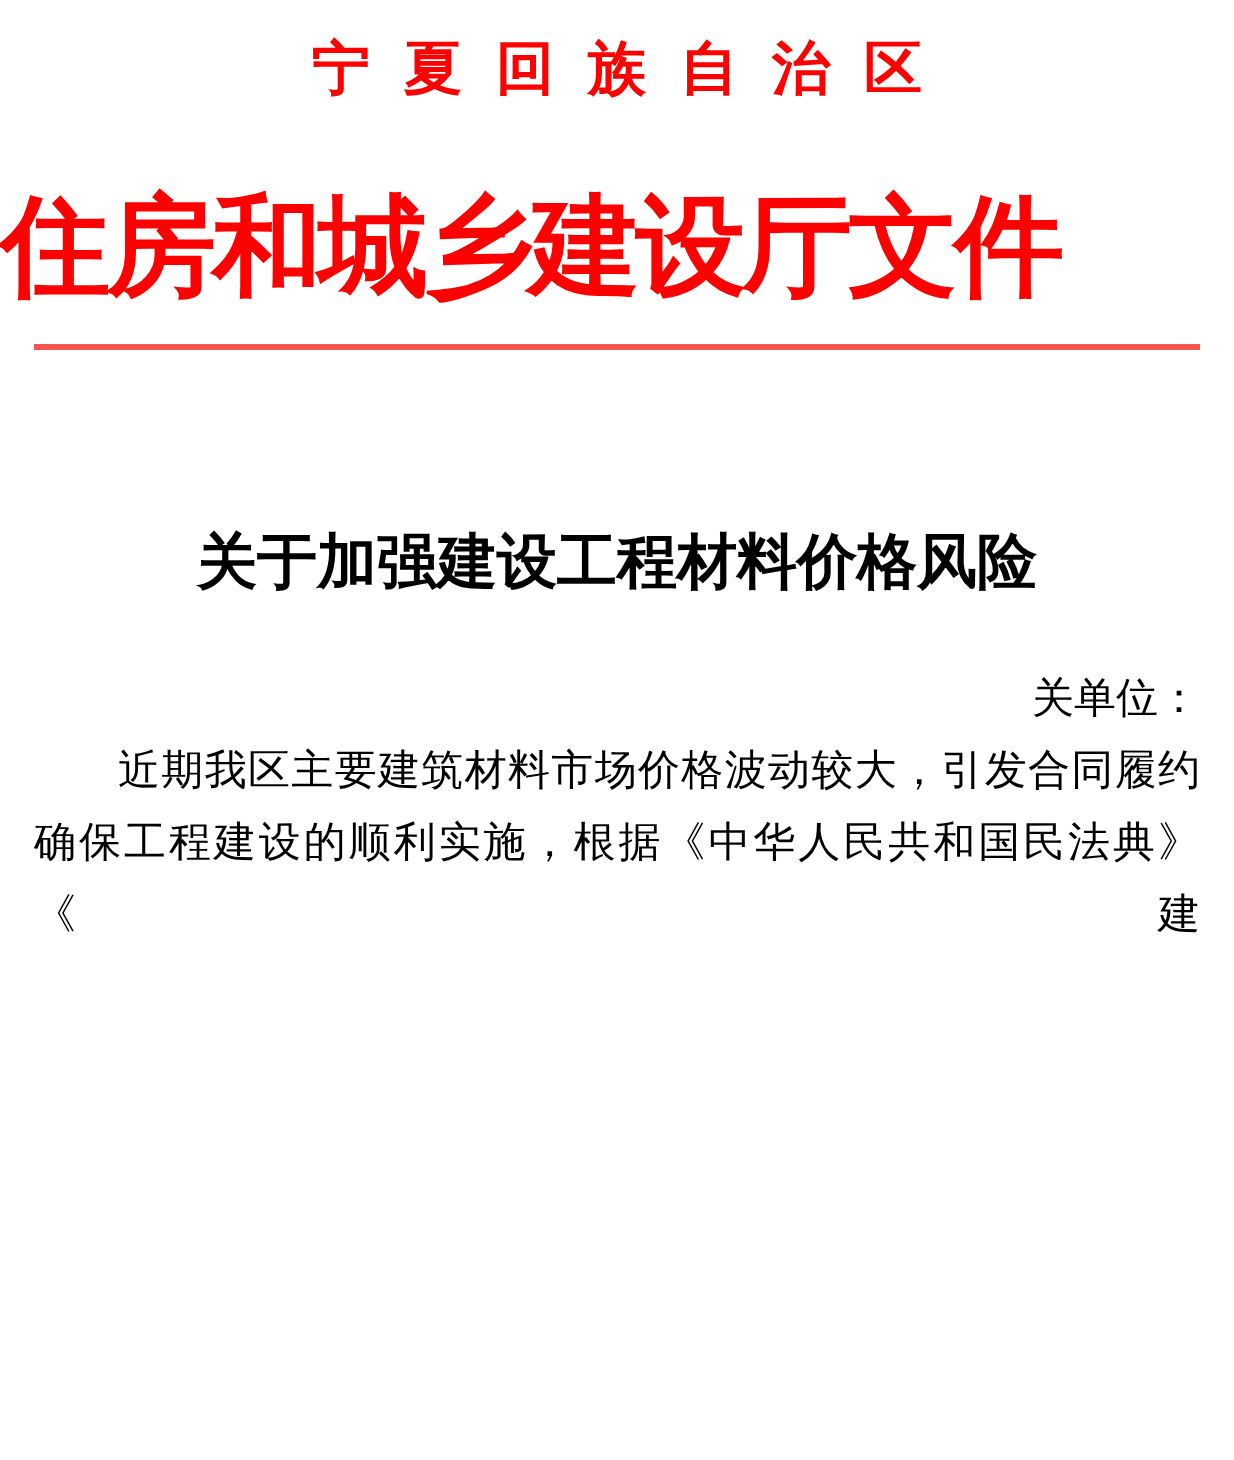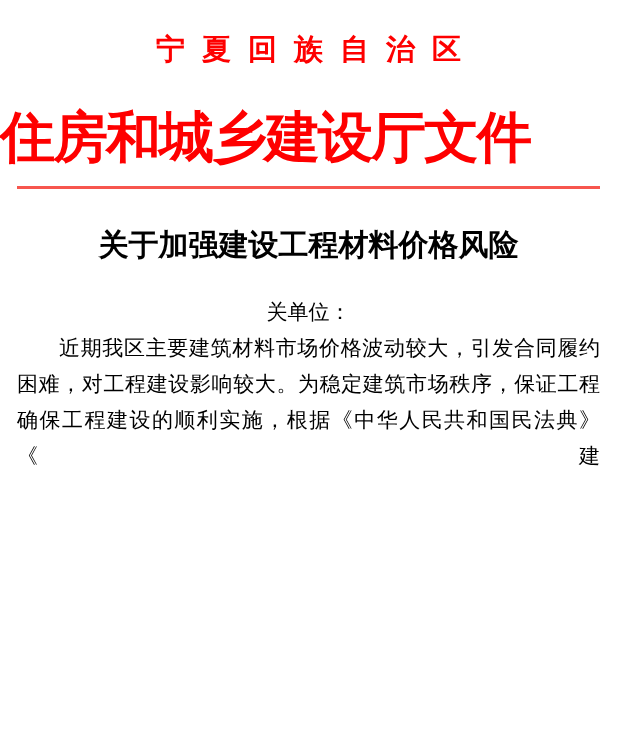--- a/index.html
+++ b/index.html
@@ -11,21 +11,21 @@
     position: relative;
     width: 617px;
     height: 730px;
     background: #ffffff;
     overflow: hidden;
     font-family: "Liberation Serif", "DejaVu Serif", serif;
     color: #000000;
   }
   
   .org-small {
-    margin-top: 32px;
+    margin-top: 18px;
     text-align: center;
     color: var(--header_red, #fe0000);
     font-size: 29px;
     font-weight: bold;
     line-height: 34px;
     letter-spacing: 17px;
     padding-left: 17px; 
     white-space: nowrap;
   }
   
@@ -48,38 +48,38 @@
     letter-spacing: 2px;
   }
   
   .red-rule {
     height: 3px;
     margin: 8px 17px 0 17px;
     background: var(--rule_red, #f7564e);
   }
   
   .title {
-    margin: 34px 0 0 0;
+    margin: 85px 0 0 0;
     text-align: center;
     font-size: 30px;
     font-weight: bold;
     line-height: 43px;
   }
   .title-line {
     display: block;
   }
   
   .body-text {
     margin-top: 28px;
     padding: 0 17px;
     font-size: 21px;
     line-height: 36px;
   }
   .line {
-    text-align: center;
+    text-align: right;
   }
   .line.justify {
     text-align: justify;
     text-align-last: justify;
     text-justify: inter-character;
   }
   .line.indent {
     text-indent: 2em;
   }
 </style>
@@ -95,17 +95,16 @@
 
   <div class="red-rule"></div>
 
   <h1 class="title">
     <span class="title-line">关于加强建设工程材料价格风险</span>
   </h1>
 
   <div class="body-text">
     <div class="line">关单位：</div>
     <div class="line justify indent">近期我区主要建筑材料市场价格波动较大，引发合同履约</div>
-    <div class="line justify">困难，对工程建设影响较大。为稳定建筑市场秩序，保证工程</div>
     <div class="line justify">确保工程建设的顺利实施，根据《中华人民共和国民法典》《建</div>
   </div>
 
 </div>
 
 </body></html>

